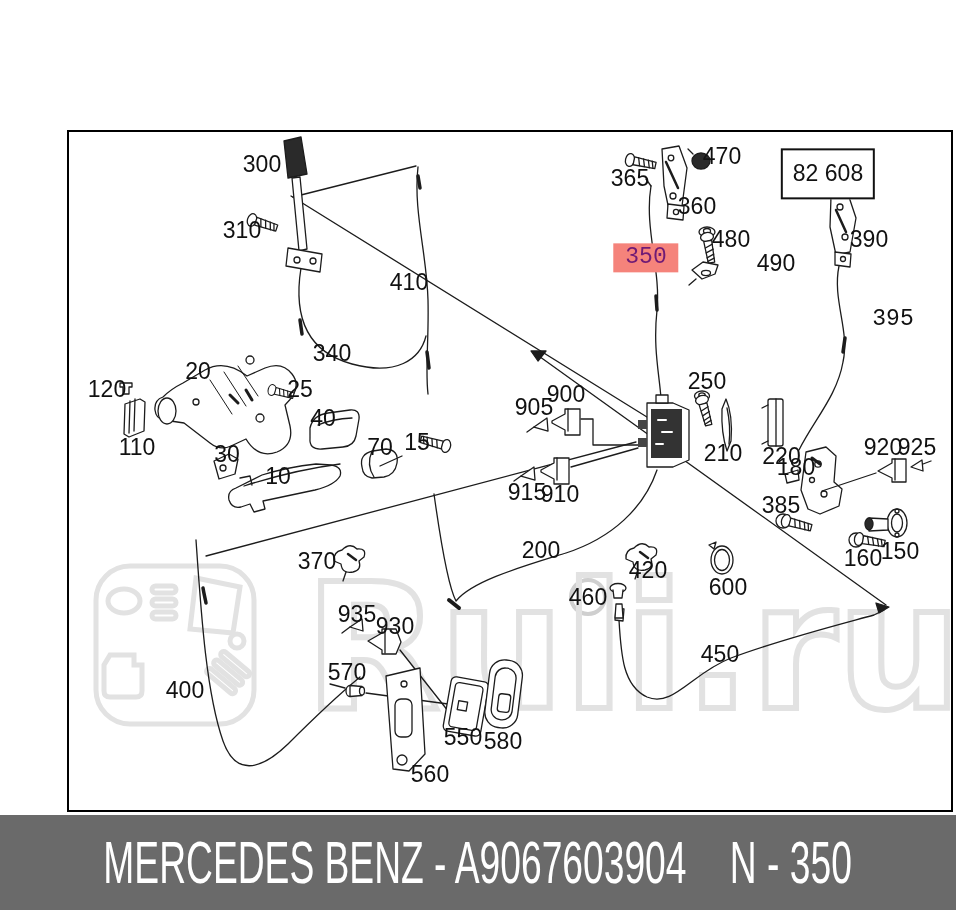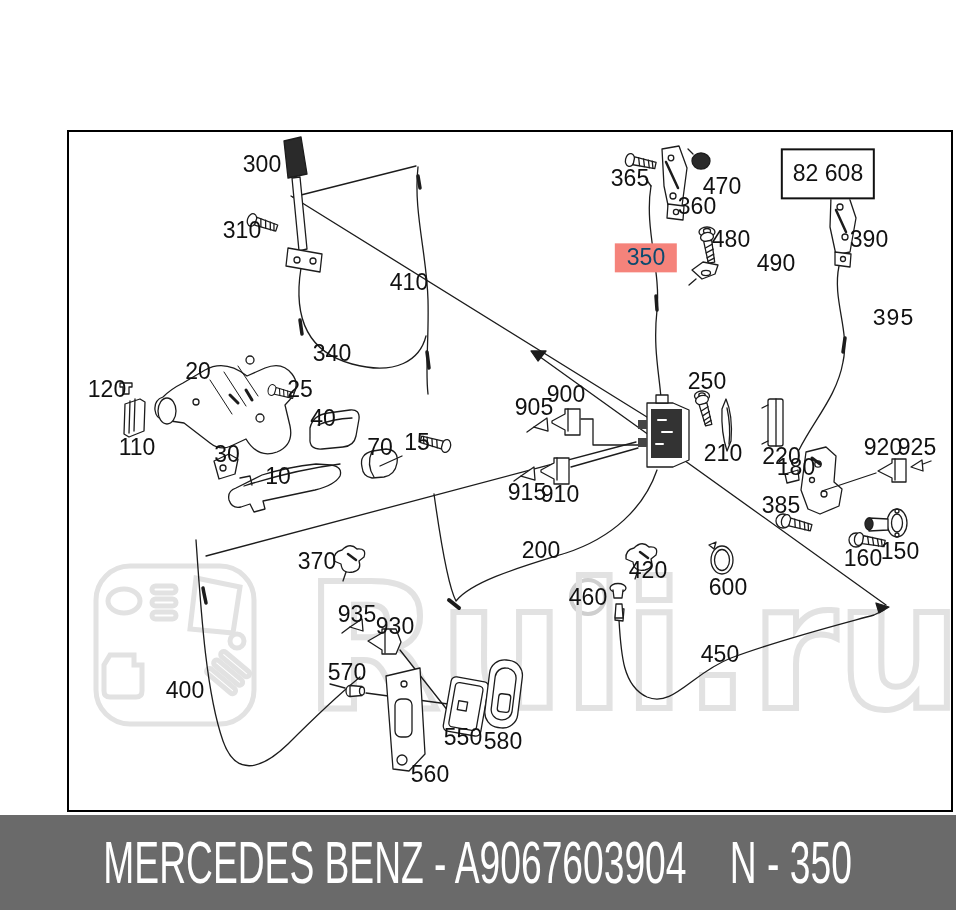--- a/index.html
+++ b/index.html
@@ -313,22 +313,22 @@
     </g>
   </svg>
 
   <div id="labels-layer">
       <div class="part-label" style="left: 262px; top: 165px;">300</div>
       <div class="part-label" style="left: 242px; top: 231px;">310</div>
       <div class="part-label" style="left: 409px; top: 283px;">410</div>
       <div class="part-label" style="left: 332px; top: 354px;">340</div>
       <div class="part-label" style="left: 630px; top: 179px;">365</div>
       <div class="part-label" style="left: 697px; top: 207px;">360</div>
-      <div class="part-label" style="left: 722px; top: 187px;">470</div>
-      <div class="part-label highlighted" style="left: 646px; top: 258px; background: rgb(245, 131, 123); color: #0c4a6e;">350</div>
+      <div class="part-label" style="left: 722px; top: 157px;">470</div>
+      <div class="part-label highlighted" style="left: 646px; top: 258px; background: rgb(245, 131, 123); color: #701a75; font-family: Liberation Mono, monospace;">350</div>
       <div class="part-label" style="left: 731px; top: 240px;">480</div>
       <div class="part-label" style="left: 738px; top: 264px; margin-left: 38px;">490</div>
       <div class="part-label boxed" style="left: 828px; top: 174px;">82 608</div>
       <div class="part-label" style="left: 869px; top: 240px;">390</div>
       <div class="part-label" style="left: 893px; top: 320px; font-family: Liberation Mono, monospace;">395</div>
       <div class="part-label" style="left: 107px; top: 390px;">120</div>
       <div class="part-label" style="left: 137px; top: 448px;">110</div>
       <div class="part-label" style="left: 198px; top: 372px;">20</div>
       <div class="part-label" style="left: 300px; top: 390px;">25</div>
       <div class="part-label" style="left: 323px; top: 419px;">40</div>

